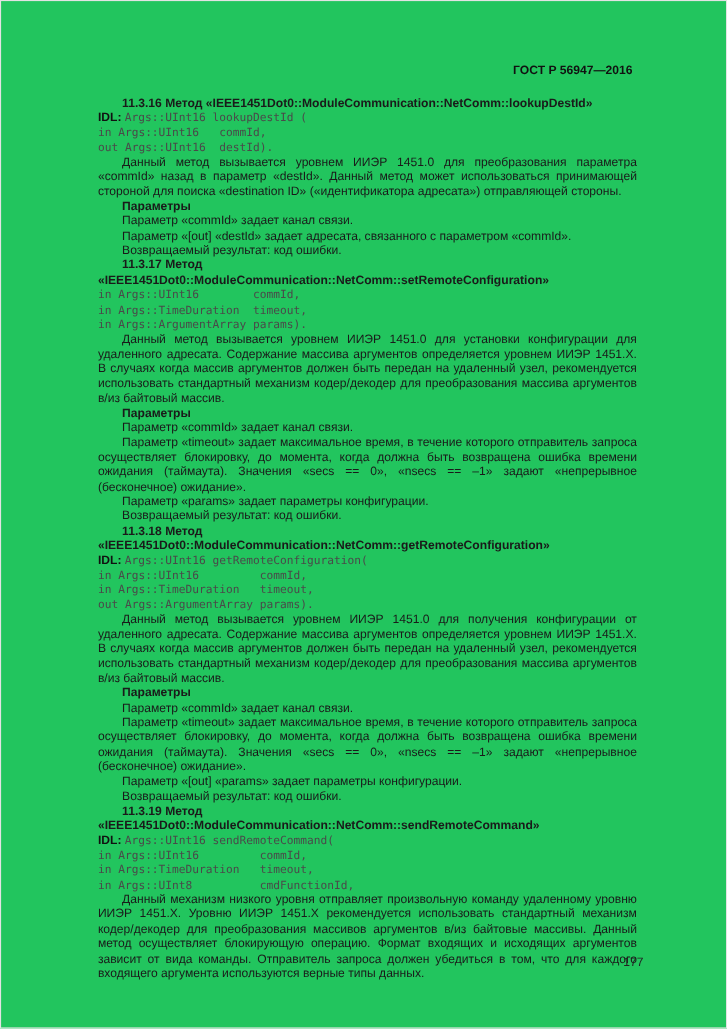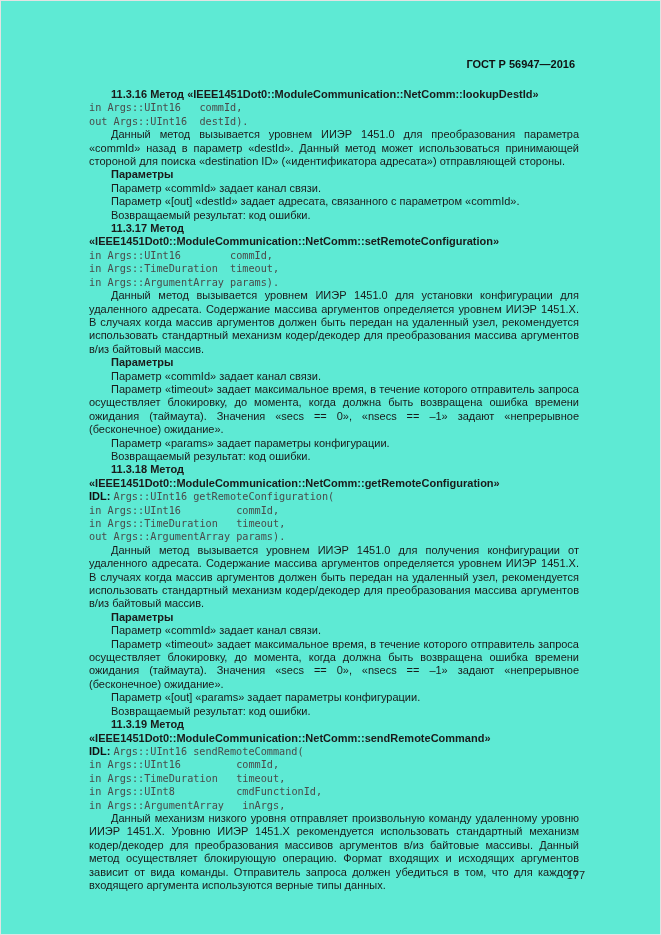--- a/index.html
+++ b/index.html
@@ -1,21 +1,21 @@
 <!DOCTYPE html>
 <html><head>
 <meta charset="utf-8">
 <style>
   * { box-sizing: border-box; }
   html, body { margin: 0; padding: 0; background: #ffffff; }
   .page {
     position: relative;
     width: 661px;
     height: 935px;
-    background: #5eead4;
+    background: #22c55e;
     border: 1px solid #e3e3e3;
     font-family: "Liberation Sans", sans-serif;
     color: #1a1a1a;
     overflow: hidden;
   }
   .page-header {
     position: absolute;
     top: 57px;
     right: 85px;
     font-size: 11px;
@@ -64,20 +64,21 @@
   }
 </style>
 </head>
 <body>
 
 <div class="page">
   <div class="page-header">ГОСТ Р 56947—2016</div>
 
   <div class="content" id="content">
       <p class="heading">11.3.16 Метод «IEEE1451Dot0::ModuleCommunication::NetComm::lookupDestId»</p>
+      <p class="idl-line"><span class="idl-label">IDL:</span> <span class="mono">Args::UInt16 lookupDestId (</span></p>
       <p class="code-line">in Args::UInt16   commId,</p>
       <p class="code-line">out Args::UInt16  destId).</p>
       <p class="para">Данный метод вызывается уровнем ИИЭР 1451.0 для преобразования параметра «commId» назад в параметр «destId». Данный метод может использоваться принимающей стороной для поиска «destination ID» («идентификатора адресата») отправляющей стороны.</p>
       <p class="bold-para">Параметры</p>
       <p class="para">Параметр «commId» задает канал связи.</p>
       <p class="para">Параметр «[out] «destId» задает адресата, связанного с параметром «commId».</p>
       <p class="para">Возвращаемый результат: код ошибки.</p>
       <p class="heading">11.3.17 Метод «IEEE1451Dot0::ModuleCommunication::NetComm::setRemoteConfiguration»</p>
       <p class="code-line">in Args::UInt16        commId,</p>
       <p class="code-line">in Args::TimeDuration  timeout,</p>
@@ -97,18 +98,17 @@
       <p class="bold-para">Параметры</p>
       <p class="para">Параметр «commId» задает канал связи.</p>
       <p class="para">Параметр «timeout» задает максимальное время, в течение которого отправитель запроса осуществляет блокировку, до момента, когда должна быть возвращена ошибка времени ожидания (таймаута). Значения «secs == 0», «nsecs == –1» задают «непрерывное (бесконечное) ожидание».</p>
       <p class="para">Параметр «[out] «params» задает параметры конфигурации.</p>
       <p class="para">Возвращаемый результат: код ошибки.</p>
       <p class="heading">11.3.19 Метод «IEEE1451Dot0::ModuleCommunication::NetComm::sendRemoteCommand»</p>
       <p class="idl-line"><span class="idl-label">IDL:</span> <span class="mono">Args::UInt16 sendRemoteCommand(</span></p>
       <p class="code-line">in Args::UInt16         commId,</p>
       <p class="code-line">in Args::TimeDuration   timeout,</p>
       <p class="code-line">in Args::UInt8          cmdFunctionId,</p>
-      <p class="code-line">in Args::ArgumentArray   inArgs,</p>
       <p class="para">Данный механизм низкого уровня отправляет произвольную команду удаленному уровню ИИЭР 1451.X. Уровню ИИЭР 1451.X рекомендуется использовать стандартный механизм кодер/декодер для преобразования массивов аргументов в/из байтовые массивы. Данный метод осуществляет блокирующую операцию. Формат входящих и исходящих аргументов зависит от вида команды. Отправитель запроса должен убедиться в том, что для каждого входящего аргумента используются верные типы данных.</p>
     </div>
 
   <div class="page-footer">177</div>
 </div>
 
 </body></html>

